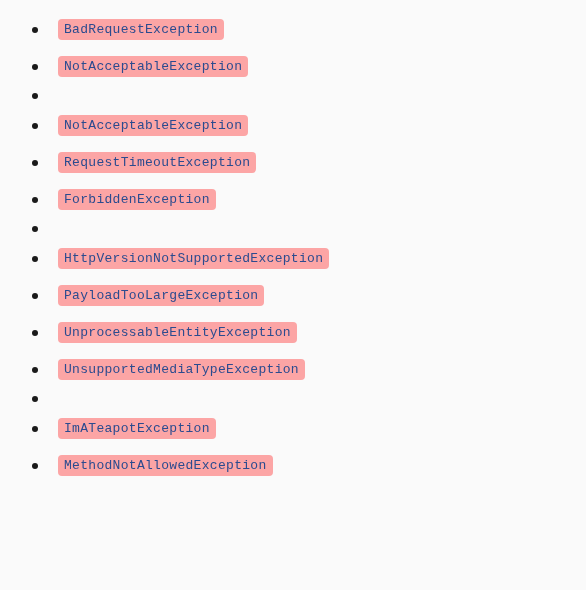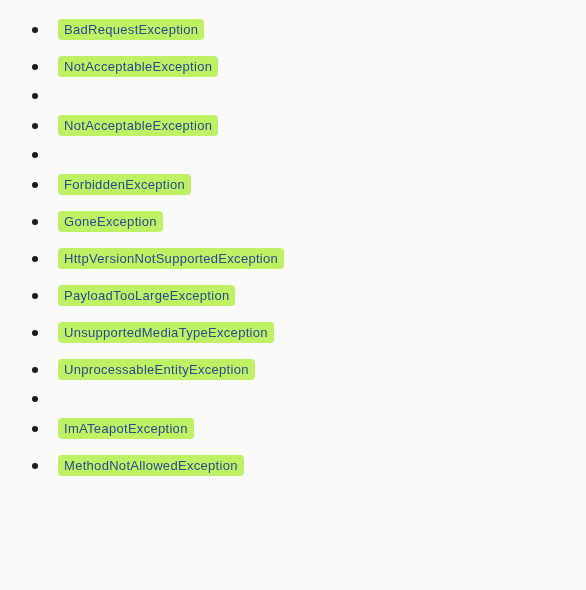--- a/index.html
+++ b/index.html
@@ -27,23 +27,23 @@
     .bullet {
       width: 6px;
       height: 6px;
       background: #1a1a1a;
       border-radius: 50%;
       margin-left: 22px;
       margin-right: 20px;
       flex-shrink: 0;
     }
     .code-badge {
-      font-family: Liberation Sans, sans-serif;
+      font-family: Liberation Mono, monospace;
       font-size: 13px;
-      background: #bef264;
+      background: #fca5a5;
       color: #2b4b8f;
       padding: 3px 6px;
       border-radius: 4px;
       letter-spacing: 0.3px;
     }
   </style>
 </head>
 <body>
 
 <ul id="exception-list">
@@ -57,44 +57,44 @@
     </li>
     <li>
       <span class="bullet"></span>
     </li>
     <li>
       <span class="bullet"></span>
       <span class="code-badge">NotAcceptableException</span>
     </li>
     <li>
       <span class="bullet"></span>
+      <span class="code-badge">RequestTimeoutException</span>
     </li>
     <li>
       <span class="bullet"></span>
       <span class="code-badge">ForbiddenException</span>
     </li>
     <li>
       <span class="bullet"></span>
-      <span class="code-badge">GoneException</span>
     </li>
     <li>
       <span class="bullet"></span>
       <span class="code-badge">HttpVersionNotSupportedException</span>
     </li>
     <li>
       <span class="bullet"></span>
       <span class="code-badge">PayloadTooLargeException</span>
     </li>
     <li>
       <span class="bullet"></span>
-      <span class="code-badge">UnsupportedMediaTypeException</span>
+      <span class="code-badge">UnprocessableEntityException</span>
     </li>
     <li>
       <span class="bullet"></span>
-      <span class="code-badge">UnprocessableEntityException</span>
+      <span class="code-badge">UnsupportedMediaTypeException</span>
     </li>
     <li>
       <span class="bullet"></span>
     </li>
     <li>
       <span class="bullet"></span>
       <span class="code-badge">ImATeapotException</span>
     </li>
     <li>
       <span class="bullet"></span>

